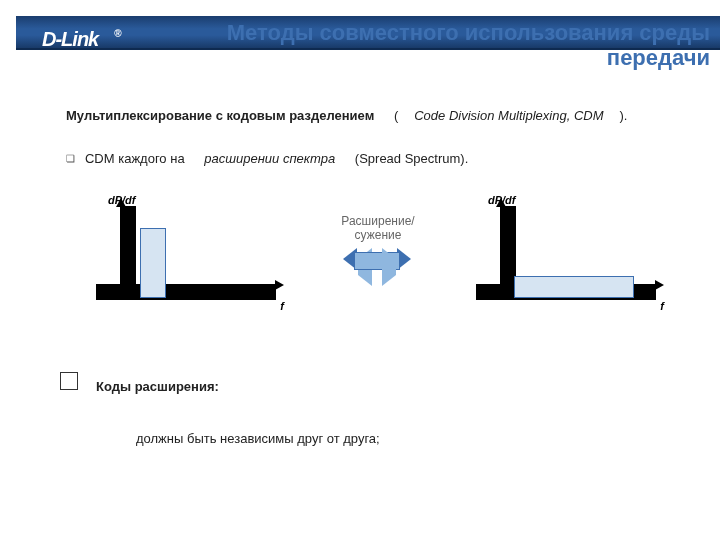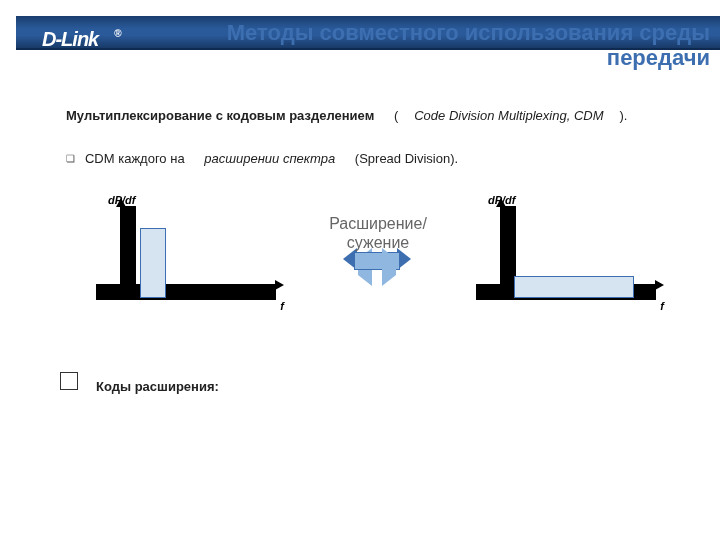--- a/index.html
+++ b/index.html
@@ -109,21 +109,21 @@
     font-size: 11px; font-style: italic; font-weight: bold;
   }
   .axis-label-x {
     position: absolute; right: -2px; bottom: -2px;
     font-size: 11px; font-style: italic; font-weight: bold;
   }
   .mid-label {
     position: absolute;
     left: 268px; top: 18px; width: 120px;
     text-align: center;
-    font-size: 16px;
+    font-size: 12px;
     color: #666;
     line-height: 1.2;
   }
   .dbl-arrow {
     position: absolute;
     left: 292px; top: 60px;
     width: 70px; height: 22px;
   }
   .dbl-arrow .shaft {
     position: absolute;
@@ -187,21 +187,21 @@
 
 <div class="title">Методы совместного использования среды передачи</div>
 
 <div class="content">
 
   <p class="para1">
     <b>Мультиплексирование с кодовым разделением</b><span> (</span><i>Code Division Multiplexing, CDM</i><span>).</span>
   </p>
 
   <p class="bullet1">
-    <span class="sq">❏</span><span>CDM каждого на </span><em>расширении спектра</em><span> (Spread Division).</span>
+    <span class="sq">❏</span><span>CDM каждого на </span><em>расширении спектра</em><span> (Spread Spectrum).</span>
   </p>
 
   <div class="diagram-row">
     <div class="plot left-plot">
       <div class="axis-label-y">dP/df</div>
       <div class="axis-y"></div>
       <div class="axis-x"></div>
       <div class="bar narrow"></div>
       <div class="axis-label-x">f</div>
     </div>
@@ -221,19 +221,19 @@
       <div class="bar wide"></div>
       <div class="axis-label-x">f</div>
     </div>
   </div>
 
   <div class="codes-block">
     <div class="codes-head">
       <span class="sq-out"></span><b>Коды расширения:</b>
     </div>
     <div class="sub-list">
+      <div><span class="bull"></span><span>должны быть независимы друг от друга;</span></div>
       <div><span class="bull"></span></div>
       <div><span class="bull"></span></div>
-      <div><span class="bull"></span></div>
     </div>
   </div>
 
 </div>
 
 </body></html>

